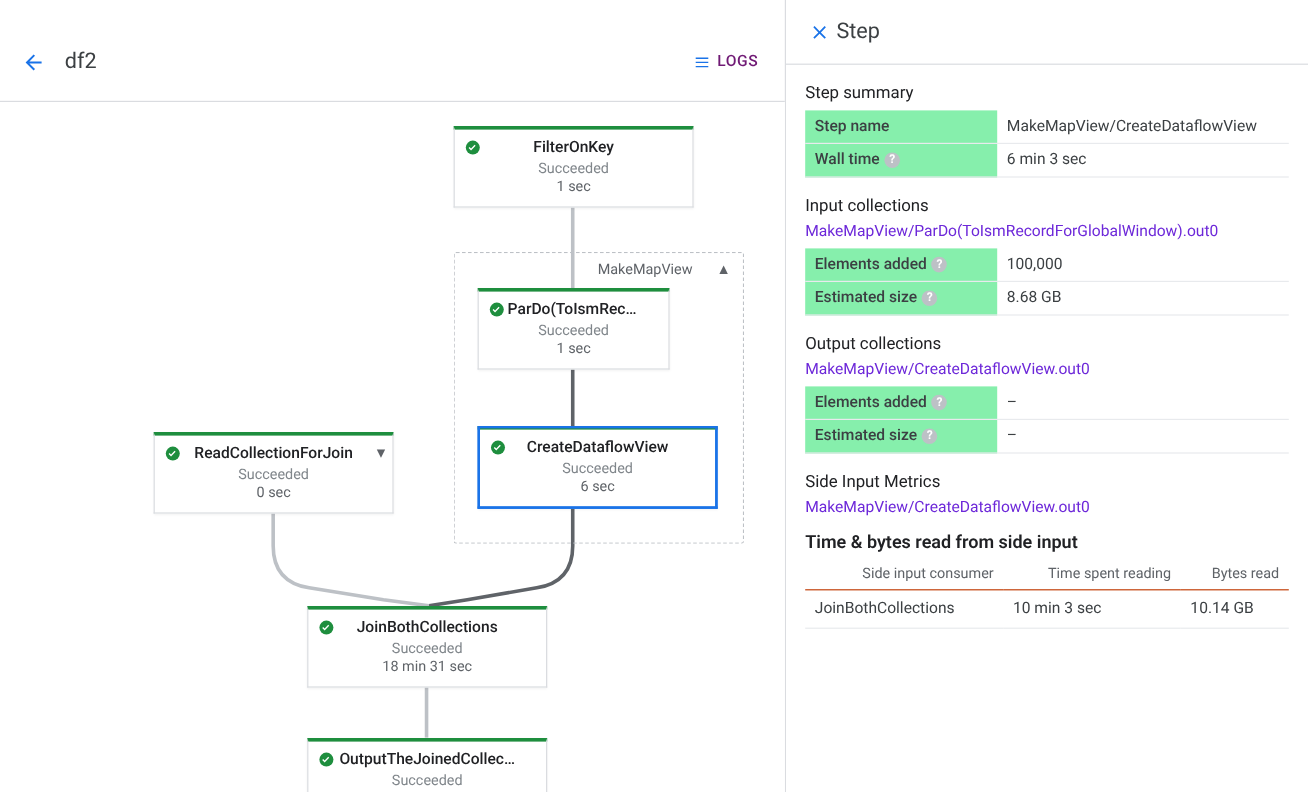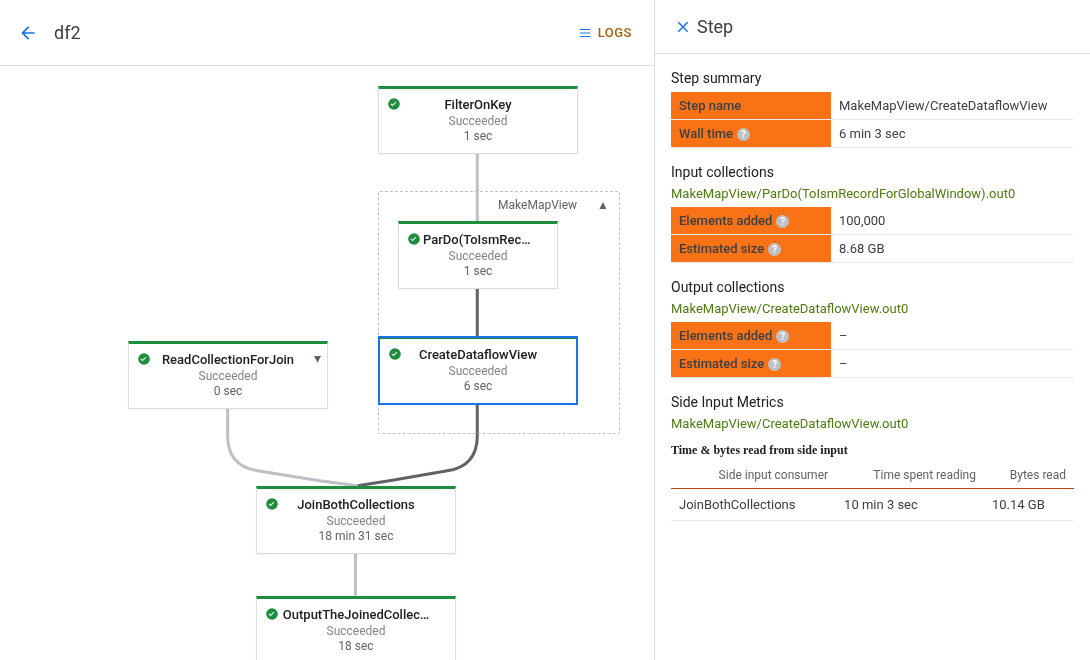--- a/index.html
+++ b/index.html
@@ -1,49 +1,49 @@
 <!DOCTYPE html>
 <html><head>
 <meta charset="utf-8">
 <style>
 * { box-sizing: border-box; margin: 0; padding: 0; }
 body { font-family: Roboto, "Helvetica Neue", Arial, sans-serif; font-size: 13px; color: #202124; background: #fff; width: 1090px; height: 660px; overflow: hidden; }
 .app { display: flex; width: 100%; height: 100%; }
 .left-pane { width: 655px; border-right: 1px solid #dadce0; height: 100%; position: relative; }
-.left-header { height: 66px; display: flex; align-items: center; padding: 0 12px; border-bottom: 1px solid #dadce0; }
+.left-header { height: 66px; display: flex; align-items: center; padding: 0 12px; border-bottom: 1px solid #dadce0; margin-top: 19px; }
 .back-btn { width: 32px; height: 32px; display: flex; align-items: center; justify-content: center; cursor: pointer; color: #1a73e8; }
 .job-title { font-size: 18px; color: #3c4043; margin-left: 10px; font-weight: 400; }
-.logs-btn { margin-left: auto; color: #a16207; font-size: 13px; font-weight: 500; display: flex; align-items: center; gap: 6px; cursor: pointer; padding: 6px 10px; letter-spacing: 0.5px; }
+.logs-btn { margin-left: auto; color: #701a75; font-size: 13px; font-weight: 500; display: flex; align-items: center; gap: 6px; cursor: pointer; padding: 6px 10px; letter-spacing: 0.5px; }
 .graph-area { position: relative; height: calc(100% - 54px); overflow: hidden; background: #fff; }
 svg.edges { position: absolute; top: 0; left: 0; width: 100%; height: 100%; pointer-events: none; }
 .node { position: absolute; background: #fff; border: 1px solid #dadce0; border-top: 3px solid #1e8e3e; width: 200px; padding: 8px 10px 10px 10px; text-align: center; box-shadow: 0 1px 2px rgba(0,0,0,0.05); }
-.node.selected { border: 2px solid #1a73e8; border-top: 3px solid #1e8e3e; outline: 2px solid #1a73e8; outline-offset: -2px; }
+.node.selected { border: 2px solid #1a73e8; border-top: 3px solid #1e8e3e; outline: 2px solid #1a73e8; outline-offset: -2px; margin-left: 20px; }
 .node .check { position: absolute; left: 8px; top: 8px; }
 .node .expand { position: absolute; right: 6px; top: 6px; color: #5f6368; font-size: 14px; }
 .node-title { font-size: 13px; font-weight: 500; color: #202124; white-space: nowrap; overflow: hidden; text-overflow: ellipsis; padding: 0 14px; }
 .node-status { font-size: 12px; color: #80868b; margin-top: 2px; }
 .node-time { font-size: 12px; color: #5f6368; margin-top: 1px; }
 .group { position: absolute; border: 1px dashed #bdc1c6; border-radius: 2px; }
 .group-header { position: absolute; top: 6px; right: 10px; font-size: 12px; color: #5f6368; display: flex; align-items: center; gap: 20px; }
 .check-circle { width: 14px; height: 14px; display: inline-block; }
 .right-pane { flex: 1; height: 100%; overflow-y: auto; }
 .right-header { height: 54px; display: flex; align-items: center; padding: 0 14px; border-bottom: 1px solid #dadce0; }
 .close-btn { width: 28px; height: 28px; display: flex; align-items: center; justify-content: center; color: #1a73e8; cursor: pointer; }
 .right-title { font-size: 18px; color: #3c4043; font-weight: 400; }
 .panel-body { padding: 16px 16px 16px 16px; }
 .section-title { font-size: 14px; color: #202124; font-weight: 400; margin-top: 16px; margin-bottom: 6px; }
 .section-title.first { margin-top: 0; }
-.subtext { font-size: 13px; color: #4d7c0f; margin-bottom: 6px; overflow: hidden; text-overflow: ellipsis; }
+.subtext { font-size: 13px; color: #6d28d9; margin-bottom: 6px; overflow: hidden; text-overflow: ellipsis; }
 .kv-table { width: 100%; border-collapse: collapse; }
 .kv-table tr { border-bottom: 1px solid #e8eaed; }
 .kv-table td { padding: 6px 8px; font-size: 13px; vertical-align: middle; }
-.kv-table td.label { background: #f97316; color: #3c4043; width: 160px; font-weight: 500; }
+.kv-table td.label { background: #86efac; color: #3c4043; width: 160px; font-weight: 500; }
 .kv-table td.value { color: #3c4043; }
 .help-icon { display: inline-block; width: 13px; height: 13px; border-radius: 50%; background: #bdc1c6; color: #fff; font-size: 10px; text-align: center; line-height: 13px; vertical-align: middle; margin-left: 4px; font-weight: bold; }
-.sub-heading { font-size: 12px; font-weight: 600; color: #202124; margin-top: 12px; margin-bottom: 4px; font-family: Liberation Serif, serif; }
+.sub-heading { font-size: 15px; font-weight: 600; color: #202124; margin-top: 12px; margin-bottom: 4px; }
 .data-table { width: 100%; border-collapse: collapse; }
 .data-table th { text-align: right; font-size: 12px; color: #5f6368; font-weight: 400; padding: 6px 8px; border-bottom: 1px solid #c2410c; }
 .data-table td { font-size: 13px; color: #3c4043; padding: 8px 8px; border-bottom: 1px solid #e8eaed; }
 </style>
 </head>
 <body>
 
 <div class="app">
   <div class="left-pane">
     <div class="left-header">

